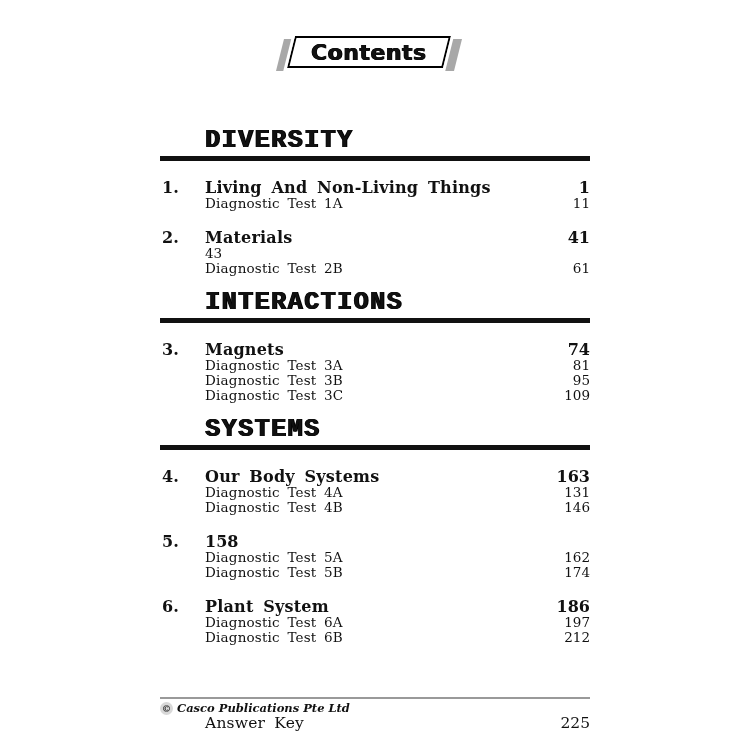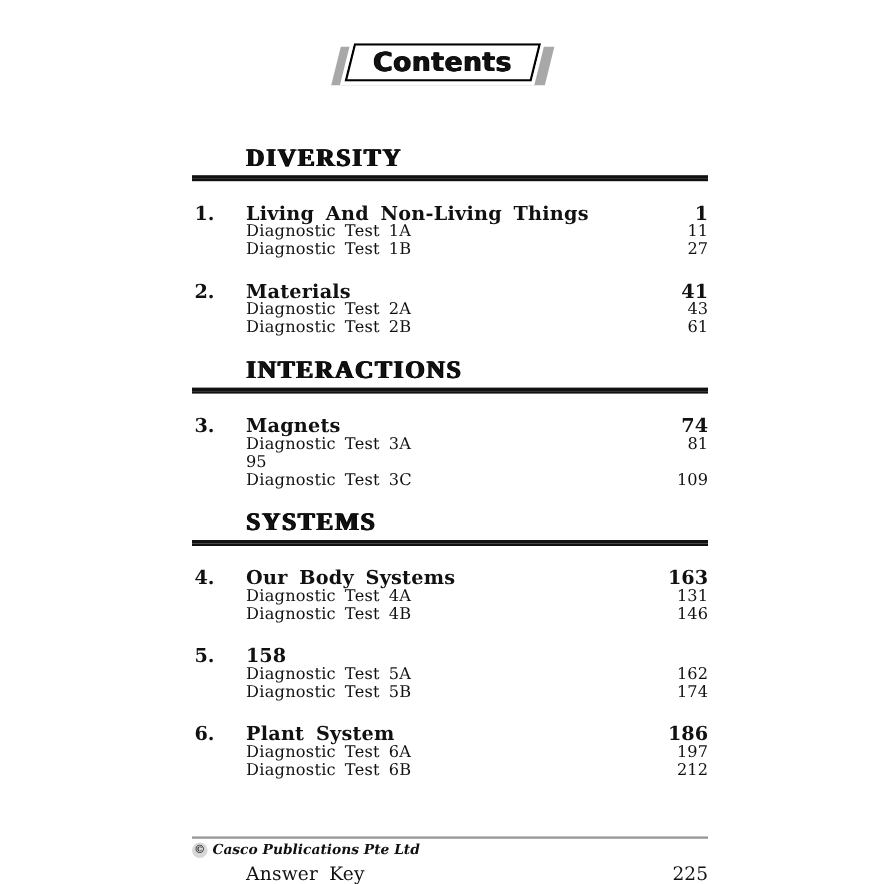--- a/index.html
+++ b/index.html
@@ -16,23 +16,23 @@
                 outline: 3px solid #fff; transform: skewX(-14deg);
                 display: flex; align-items: center; justify-content: center; padding: 0 18px; }
   .banner-text { transform: skewX(14deg); font-family: "DejaVu Sans", sans-serif;
                  font-weight: 900; font-size: 22px; letter-spacing: 0.5px;
                  text-shadow: 0.7px 0 0 #000, -0.4px 0 0 #000; }
 
   
   .toc { position: absolute; left: 160px; top: 120px; width: 430px; }
   .section { margin-top: 16px; }
   .section:first-child { margin-top: 0; }
-  .section-heading { font-family: Liberation Serif, serif; font-weight: 900; font-size: 21px;
+  .section-heading { font-family: Liberation Mono, monospace; font-weight: 900; font-size: 25px;
                      line-height: 22px; letter-spacing: 1.5px; padding-left: 45px;
-                     text-shadow: 0.9px 0 0 #000, -0.5px 0 0 #000; margin-bottom: 4px; }
+                     text-shadow: 0.9px 0 0 #000, -0.5px 0 0 #000; margin-bottom: 4px; margin-top: 10px; }
   .double-rule { height: 2px; border-top: 3px solid #111; border-bottom: 2px solid #111;
                  margin-bottom: 3px; }
   .chapter { margin-top: 18px; }
   .chapter:first-of-type { margin-top: 4px; }
   .row { display: flex; align-items: baseline; }
   .chapter-row { font-weight: bold; font-size: 16px; line-height: 17px; }
   .chapter-num { width: 45px; flex: 0 0 45px; padding-left: 2px; }
   .row-title { flex: 1 1 auto; word-spacing: 4px; letter-spacing: 0.2px; }
   .row-page { flex: 0 0 auto; text-align: right; }
   .sub-row { font-size: 13.5px; line-height: 15px; font-weight: normal; align-items: center; }
@@ -73,35 +73,29 @@
           <div class="row chapter-row">
             <span class="chapter-num">1.</span>
             <span class="row-title">Living And Non-Living Things</span>
             <span class="row-page">1</span>
           </div>
           <div class="row sub-row">
             <span class="chapter-num"></span>
             <span class="row-title">Diagnostic Test 1A</span>
             <span class="row-page">11</span>
           </div>
-          <div class="row sub-row">
-            <span class="chapter-num"></span>
-            <span class="row-title">Diagnostic Test 1B</span>
-            <span class="row-page">27</span>
-          </div>
         </div>
         <div class="chapter">
           <div class="row chapter-row">
             <span class="chapter-num">2.</span>
             <span class="row-title">Materials</span>
             <span class="row-page">41</span>
           </div>
           <div class="row sub-row">
             <span class="chapter-num"></span>
-            <span class="row-title">Diagnostic Test 2A</span>
             <span class="row-page">43</span>
           </div>
           <div class="row sub-row">
             <span class="chapter-num"></span>
             <span class="row-title">Diagnostic Test 2B</span>
             <span class="row-page">61</span>
           </div>
         </div>
       </div>
       <div class="section">
@@ -113,20 +107,21 @@
             <span class="row-title">Magnets</span>
             <span class="row-page">74</span>
           </div>
           <div class="row sub-row">
             <span class="chapter-num"></span>
             <span class="row-title">Diagnostic Test 3A</span>
             <span class="row-page">81</span>
           </div>
           <div class="row sub-row">
             <span class="chapter-num"></span>
+            <span class="row-title">Diagnostic Test 3B</span>
             <span class="row-page">95</span>
           </div>
           <div class="row sub-row">
             <span class="chapter-num"></span>
             <span class="row-title">Diagnostic Test 3C</span>
             <span class="row-page">109</span>
           </div>
         </div>
       </div>
       <div class="section">

